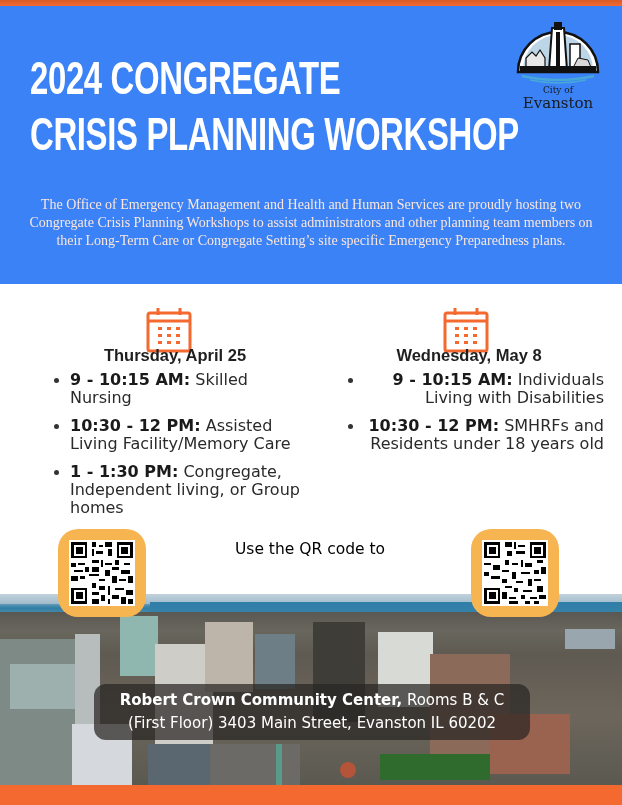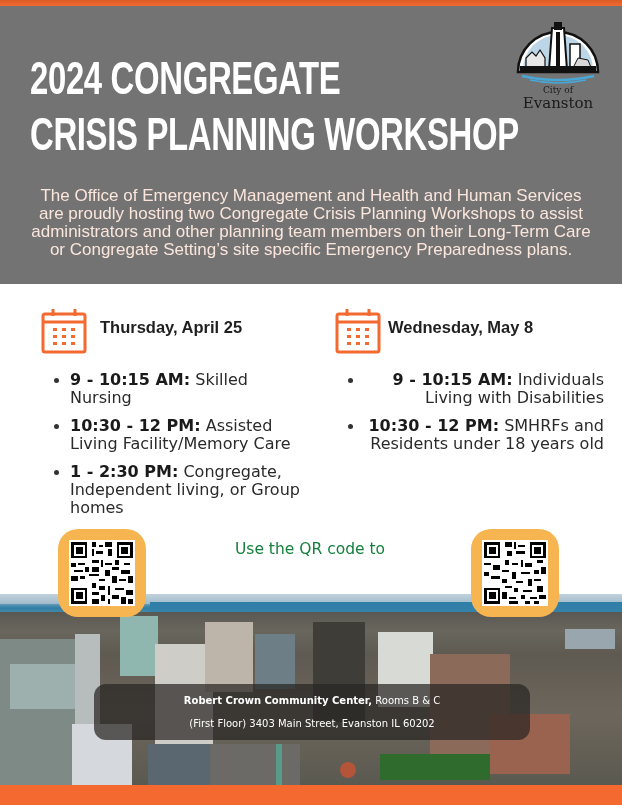--- a/index.html
+++ b/index.html
@@ -1,44 +1,44 @@
 <!DOCTYPE html>
 <html><head>
 <meta charset="utf-8">
 <style>
   * { box-sizing: border-box; margin: 0; padding: 0; }
   html, body { width: 622px; height: 805px; overflow: hidden; background: #ffffff; }
   body { position: relative; font-family: "DejaVu Sans", sans-serif; color: #222; }
 
   .header {
     position: absolute; left: 0; top: 0; width: 622px; height: 284px;
-    background: #737373;
+    background: #3b82f6;
   }
   .header-shade { position:absolute; left:0; top:0; width:622px; height:6px; background: linear-gradient(#d95c26, #F3692F); }
   .title {
     position: absolute; left: 30px; top: 50px;
     font-family: "Liberation Sans", sans-serif; font-weight: 700;
     color: #ffffff; font-size: 47px; line-height: 56px;
     letter-spacing: -0.5px;
     transform: scaleX(0.70); transform-origin: left top;
     white-space: nowrap;
   }
   .logo { position: absolute; left: 512px; top: 14px; width: 92px; height: 100px; }
   .intro {
-    position: absolute; left: 26px; top: 187px; width: 570px;
+    position: absolute; left: 26px; top: 196px; width: 570px;
     color: #fbe6dc; text-align: center;
-    font-family: Liberation Sans, sans-serif; font-size: 17px; line-height: 18px;
+    font-family: Liberation Serif, serif; font-size: 14px; line-height: 18px;
   }
 
   .day {
     position: absolute; top: 306px;
   }
   .day.left { left: 40px; width: 270px; }
   .day.right { left: 334px; width: 270px; text-align: right; }
-  .day-head { display: flex; align-items: center; height: 50px; }
+  .day-head { display: flex; align-items: center; height: 50px; flex-direction: column; }
   .cal { width: 48px; height: 48px; flex: none; }
   .day.left .cal { margin-right: 12px; }
   .day.right .cal { margin-right: 6px; }
   .day-title { font-family: "Liberation Sans", sans-serif; font-weight: 700; font-size: 16.5px; color: #1f1f1f; margin-top: -8px; }
   .sessions { list-style: none; margin-top: 15px; }
   .sessions li {
     position: relative; padding-left: 16px;
     font-family: "DejaVu Sans", sans-serif; font-size: 16px; line-height: 18px;
     color: #2a2a2a; margin-bottom: 10px;
   }
@@ -56,36 +56,36 @@
   .sky { position:absolute; left:0; top:0; width:622px; height:10px; background: linear-gradient(#c2d2dc,#9fbacb); }
   .lake { position:absolute; left:150px; top:8px; width:472px; height:20px; background: linear-gradient(#2f7ea8,#3a86aa); }
   .treeline { position:absolute; left:0; top:18px; width:622px; height:20px; background: linear-gradient(#595852,#6a675e); }
   .bldg { position:absolute; }
   .green { position:absolute; background:#2f6b2c; }
 
   .addr-box {
     position: absolute; left: 94px; top: 684px; width: 436px; height: 56px;
     background: rgba(40,38,35,0.72); border-radius: 12px;
     color: #ffffff; text-align: center;
-    font-family: "DejaVu Sans", sans-serif; font-size: 10px; line-height: 23px; padding-top: 5px;
+    font-family: "DejaVu Sans", sans-serif; font-size: 15px; line-height: 23px; padding-top: 5px;
   }
   .addr-box b { font-weight: 700; }
 
   .qr-badge {
     position: absolute; top: 529px; width: 88px; height: 88px;
     background: #F7B552; border-radius: 20px;
     display: flex; align-items: center; justify-content: center;
   }
   .qr-badge.left { left: 58px; }
   .qr-badge.right { left: 471px; }
   .qr { width: 66px; height: 66px; background: #fff; }
 
   .qr-caption {
     position: absolute; left: 180px; top: 537px; width: 260px; text-align: center;
-    font-family: "DejaVu Sans", sans-serif; font-size: 15.5px; line-height: 24px; color: #15803d;
+    font-family: "DejaVu Sans", sans-serif; font-size: 15.5px; line-height: 24px; color: #000000;
   }
 
   .footer { position: absolute; left: 0; top: 785px; width: 622px; height: 20px; background: #F3692F; }
 </style>
 </head>
 <body>
 
 <div class="header">
   <div class="header-shade"></div>
   <div class="title">
@@ -129,21 +129,21 @@
         <rect x="13" y="35" width="4" height="3"></rect>
           <rect x="22" y="35" width="4" height="3"></rect>
           <rect x="31" y="35" width="4" height="3"></rect>
       </g>
     </svg>
     <span class="day-title">Thursday, April 25</span>
   </div>
   <ul class="sessions">
     <li><b>9 - 10:15 AM:</b> <span>Skilled Nursing</span></li>
     <li><b>10:30 - 12 PM:</b> <span>Assisted Living Facility/Memory Care</span></li>
-    <li><b>1 - 2:30 PM:</b> <span>Congregate, Independent living, or Group homes</span></li>
+    <li><b>1 - 1:30 PM:</b> <span>Congregate, Independent living, or Group homes</span></li>
   </ul>
 </div>
 
 <div class="day right">
   <div class="day-head">
     <svg class="cal" viewBox="0 0 48 48">
       <rect x="3" y="7" width="42" height="38" rx="2" fill="none" stroke="#F3692F" stroke-width="3"></rect>
       <line x1="3" y1="15" x2="45" y2="15" stroke="#F3692F" stroke-width="3"></line>
       <line x1="13" y1="2" x2="13" y2="9" stroke="#F3692F" stroke-width="3"></line>
       <line x1="35" y1="2" x2="35" y2="9" stroke="#F3692F" stroke-width="3"></line>

